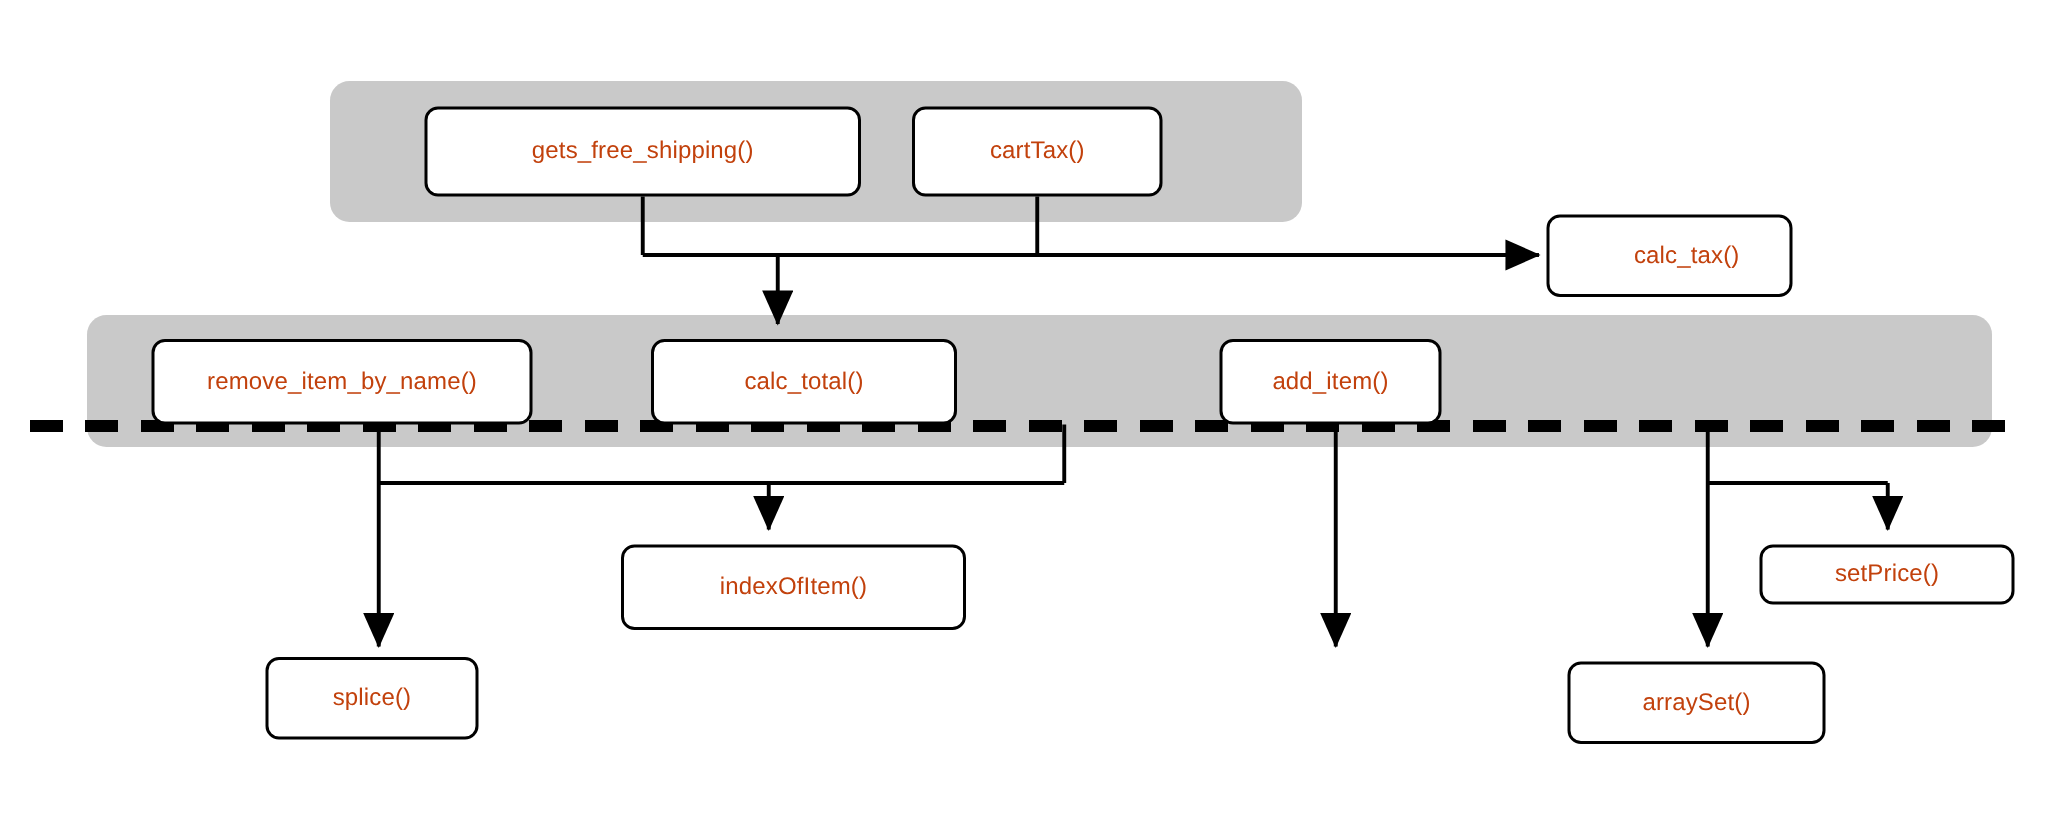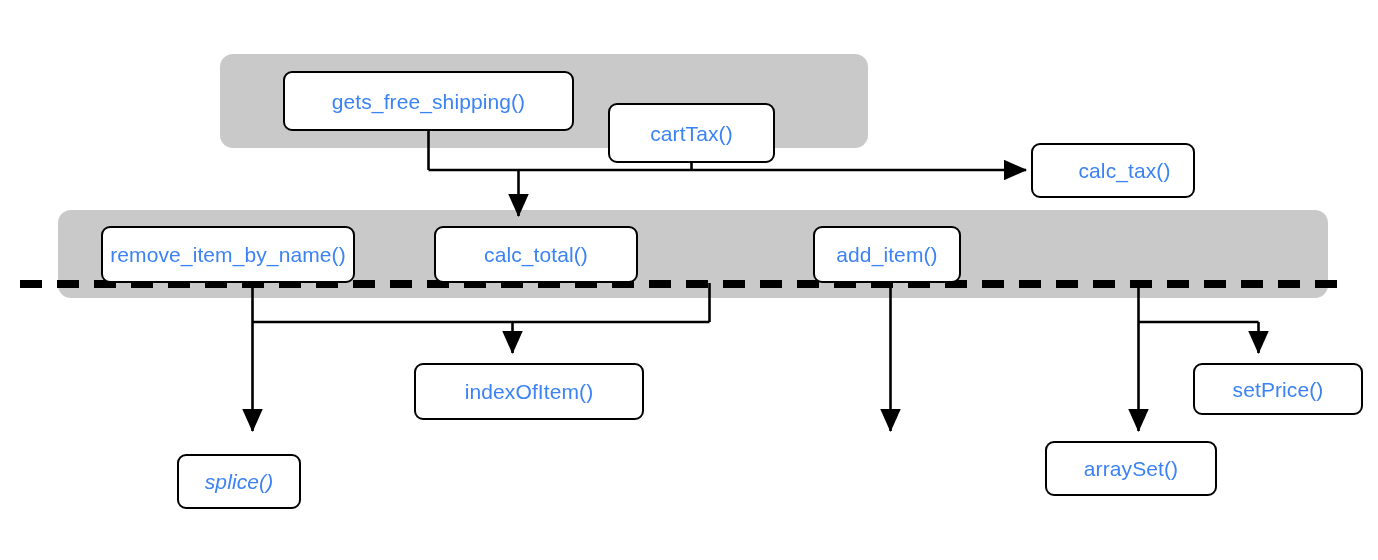--- a/index.html
+++ b/index.html
@@ -34,23 +34,23 @@
   }
   .fnbox {
     position: absolute;
     box-sizing: border-box;
     background: #ffffff;
     border: 2.6px solid #000000;
     border-radius: 9px;
     display: flex;
     align-items: center;
     justify-content: center;
-    color: #3b82f6;
+    color: #c2410c;
     font-family: "Liberation Sans", sans-serif;
-    font-size: 21px;
+    font-size: 16px;
     line-height: 1;
     white-space: nowrap;
     letter-spacing: 0.1px;
   }
   .boundary-line {
     position: absolute;
     height: 8px;
   }
 </style>
 </head>
@@ -86,23 +86,23 @@
 
       <path d="M1138.5,283 L1138.5,431" marker-end="url(#ah)"></path>
       <path d="M1138.5,322 L1258.5,322"></path>
       <path d="M1258.5,322 L1258.5,353" marker-end="url(#ah)"></path>
     </g>
   </svg>
 
   <div class="boundary-line" id="boundary" style="left: 20px; top: 280px; width: 1325px; height: 8px; background-image: repeating-linear-gradient(to right, rgb(0, 0, 0) 0px, rgb(0, 0, 0) 22px, rgba(0, 0, 0, 0) 22px, rgba(0, 0, 0, 0) 37px);"></div>
 
   <div class="fnbox" id="node-0" style="left: 283px; top: 71px; width: 291px; height: 60px;">gets_free_shipping()</div>
-  <div class="fnbox" id="node-1" style="left: 608px; top: 71px; width: 167px; height: 60px; margin-top: 32px;">cartTax()</div>
+  <div class="fnbox" id="node-1" style="left: 608px; top: 71px; width: 167px; height: 60px;">cartTax()</div>
   <div class="fnbox" id="node-2" style="left: 1031px; top: 143px; width: 164px; height: 55px; padding-left: 23px;">calc_tax()</div>
   <div class="fnbox" id="node-3" style="left: 101px; top: 226px; width: 254px; height: 57px;">remove_item_by_name()</div>
   <div class="fnbox" id="node-4" style="left: 434px; top: 226px; width: 204px; height: 57px;">calc_total()</div>
   <div class="fnbox" id="node-6" style="left: 813px; top: 226px; width: 148px; height: 57px;">add_item()</div>
   <div class="fnbox" id="node-8" style="left: 414px; top: 363px; width: 230px; height: 57px;">indexOfItem()</div>
-  <div class="fnbox" id="node-9" style="left: 1173px; top: 363px; width: 170px; height: 52px; margin-left: 20px;">setPrice()</div>
-  <div class="fnbox" id="node-10" style="left: 177px; top: 454px; width: 124px; height: 55px; font-style: italic;">splice()</div>
+  <div class="fnbox" id="node-9" style="left: 1173px; top: 363px; width: 170px; height: 40px;">setPrice()</div>
+  <div class="fnbox" id="node-10" style="left: 177px; top: 438px; width: 142px; height: 55px;">splice()</div>
   <div class="fnbox" id="node-12" style="left: 1045px; top: 441px; width: 172px; height: 55px;">arraySet()</div>
 
 </div>
 
 </body></html>

